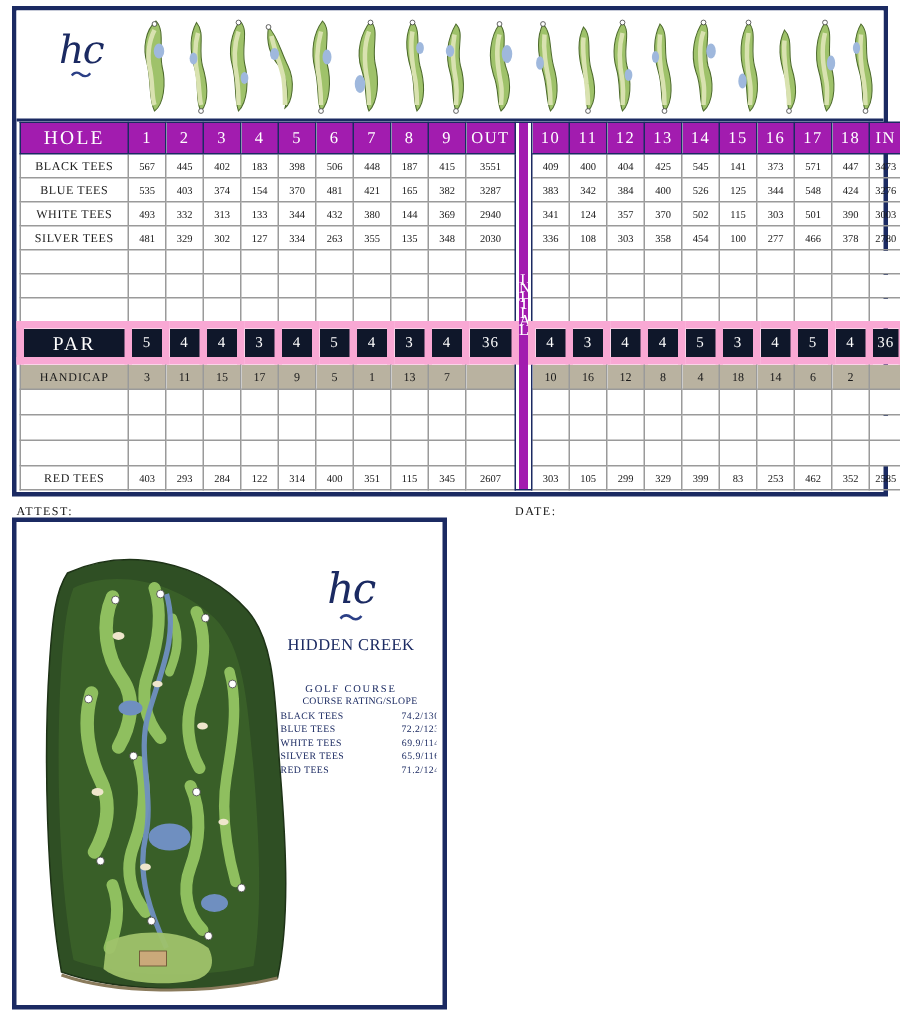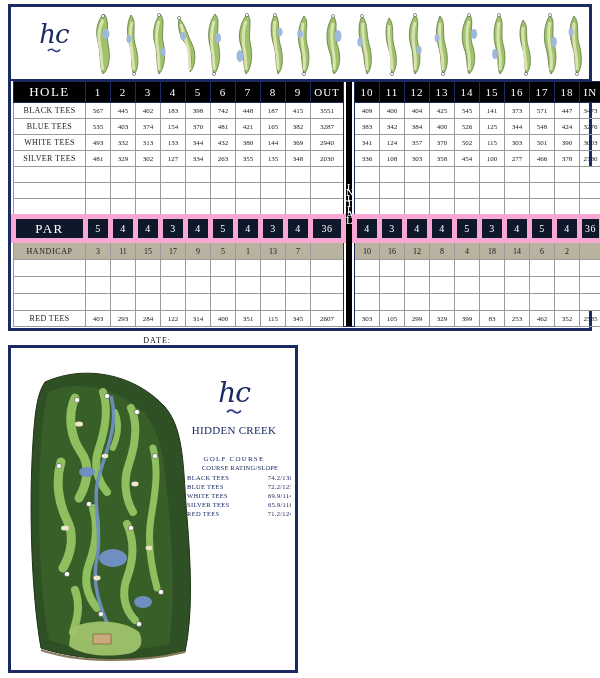--- a/index.html
+++ b/index.html
@@ -83,21 +83,21 @@
     white-space: nowrap;
   }
   td.rowlbl {
     text-align: left;
     padding-left: 5px;
     font-size: 8px;
     letter-spacing: 0.4px;
     color: #111;
   }
   tr.header-row td {
-    background: #000000;
+    background: #a21caf;
     color: #ffffff;
     font-size: 11px;
     height: 20px;
     letter-spacing: 1px;
     border: 1px solid #1b2a62;
   }
   tr.header-row td.rowlbl {
     font-size: 13px;
     letter-spacing: 1.5px;
   }
@@ -409,21 +409,21 @@
 
     </tr>
 
     <tr>
       <td class="rowlbl">BLACK TEES</td>
       <td>567</td>
       <td>445</td>
       <td>402</td>
       <td>183</td>
       <td>398</td>
-      <td>742</td>
+      <td>506</td>
       <td>448</td>
       <td>187</td>
       <td>415</td>
       <td class="tot-col">3551</td>
       <td>409</td>
       <td>400</td>
       <td>404</td>
       <td>425</td>
       <td>545</td>
       <td>141</td>
@@ -739,20 +739,21 @@
       <td>462</td>
       <td>352</td>
       <td class="tot-col">2585</td>
       <td class="tot-col">5272</td>
 
     </tr>
   </tbody>
     </table>
 
   <div class="footer-row">
+    <div class="f2">ATTEST:</div>
     <div class="f3">DATE:</div>
   </div>
 </div>
 
 <div id="mappanel">
   <div id="mapinner">
     <svg width="280" height="318" viewBox="0 0 280 318">
       <rect x="0" y="0" width="280" height="318" fill="#ffffff"></rect>
 
       <path d="M30 30 C70 12 120 22 150 55 C170 78 168 120 172 165 C176 215 178 262 170 300 C120 312 60 308 26 296 C16 240 14 150 18 90 C20 60 22 42 30 30 Z" fill="#2f4f24" stroke="#1e3317" stroke-width="1"></path>

